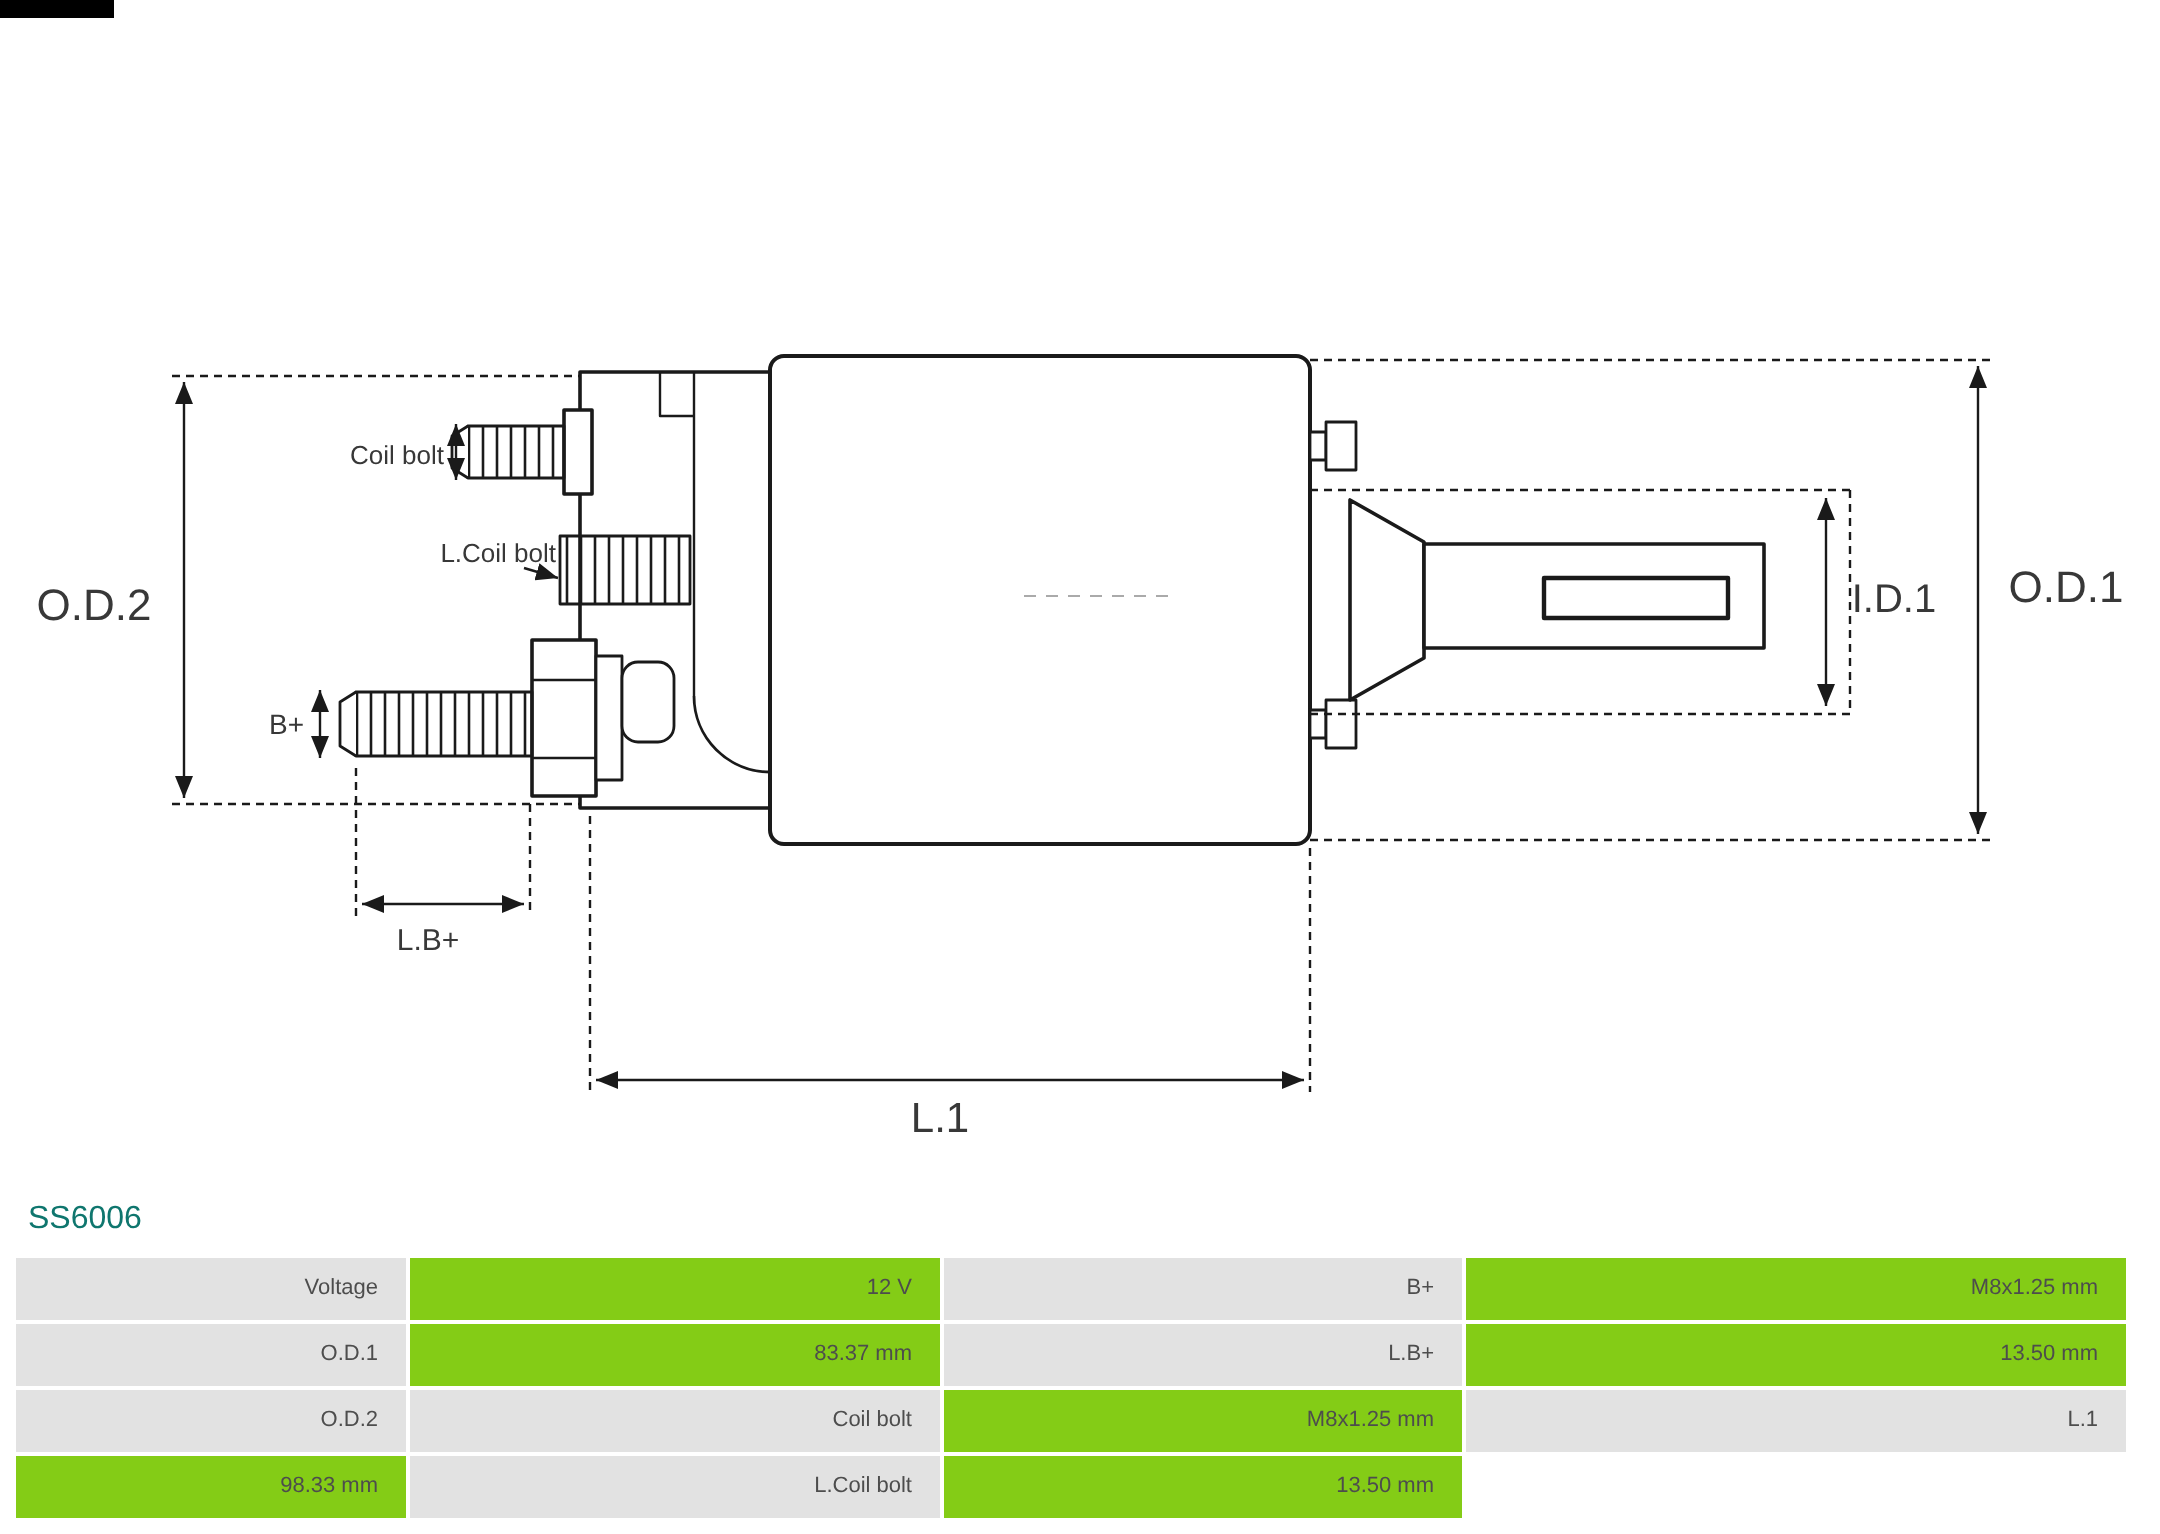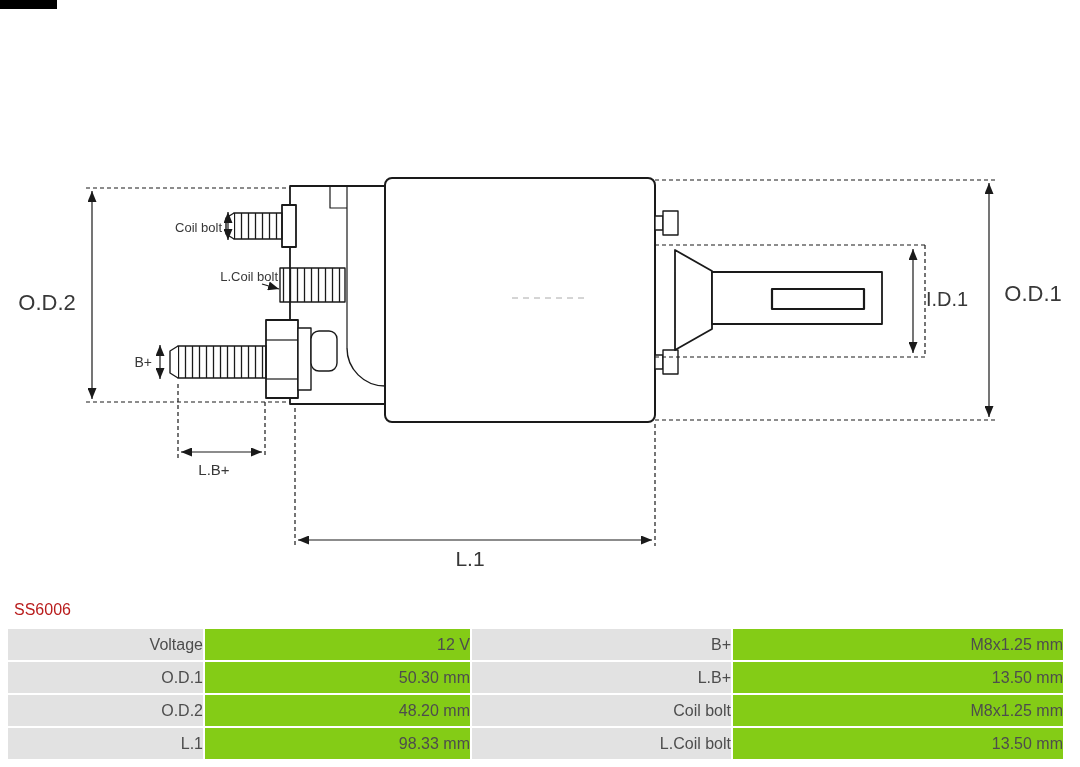--- a/index.html
+++ b/index.html
@@ -1,24 +1,24 @@
 <!DOCTYPE html>
 <html><head>
 <meta charset="utf-8">
 <style>
   html,body{margin:0;padding:0;background:#ffffff;}
   .page{position:relative;width:1080px;height:767px;background:#ffffff;overflow:hidden;
         font-family:"Liberation Sans", sans-serif;}
   .brand-logo{position:absolute;left:0;top:0;width:57px;height:9px;background:#000;}
   .diagram{position:absolute;left:0;top:0;}
-  .part-number{position:absolute;left:14px;top:601px;font-size:16px;color:#b91c1c;}
+  .part-number{position:absolute;left:14px;top:601px;font-size:16px;color:#0f766e;}
   .spec-table{position:absolute;left:8px;top:629px;width:1055px;
               display:grid;grid-template-columns:195px 265px 259px 330px;
               grid-auto-rows:31px;gap:2px;}
-  .cell{line-height:31px;font-size:16px;color:#4d4d4d;text-align:right;
+  .cell{line-height:31px;font-size:11px;color:#4d4d4d;text-align:right;padding-right:14px;
         white-space:nowrap;overflow:hidden;}
   .cell.label{background:#e2e2e2;}
   .cell.value{background:#84cc16;}
   svg text{fill:#383838;font-family:"Liberation Sans", sans-serif;}
 </style>
 </head>
 <body>
 
 <div class="page">
 
@@ -118,26 +118,25 @@
   <div class="part-number">SS6006</div>
 
   <div class="spec-table">
 
     <div class="cell label">Voltage</div>
     <div class="cell value">12 V</div>
     <div class="cell label">B+</div>
     <div class="cell value">M8x1.25 mm</div>
 
     <div class="cell label">O.D.1</div>
-    <div class="cell value">50.30 mm</div>
+    <div class="cell value">83.37 mm</div>
     <div class="cell label">L.B+</div>
     <div class="cell value">13.50 mm</div>
 
     <div class="cell label">O.D.2</div>
-    <div class="cell value">48.20 mm</div>
     <div class="cell label">Coil bolt</div>
     <div class="cell value">M8x1.25 mm</div>
 
     <div class="cell label">L.1</div>
     <div class="cell value">98.33 mm</div>
     <div class="cell label">L.Coil bolt</div>
     <div class="cell value">13.50 mm</div>
   </div>
 
 </div>

